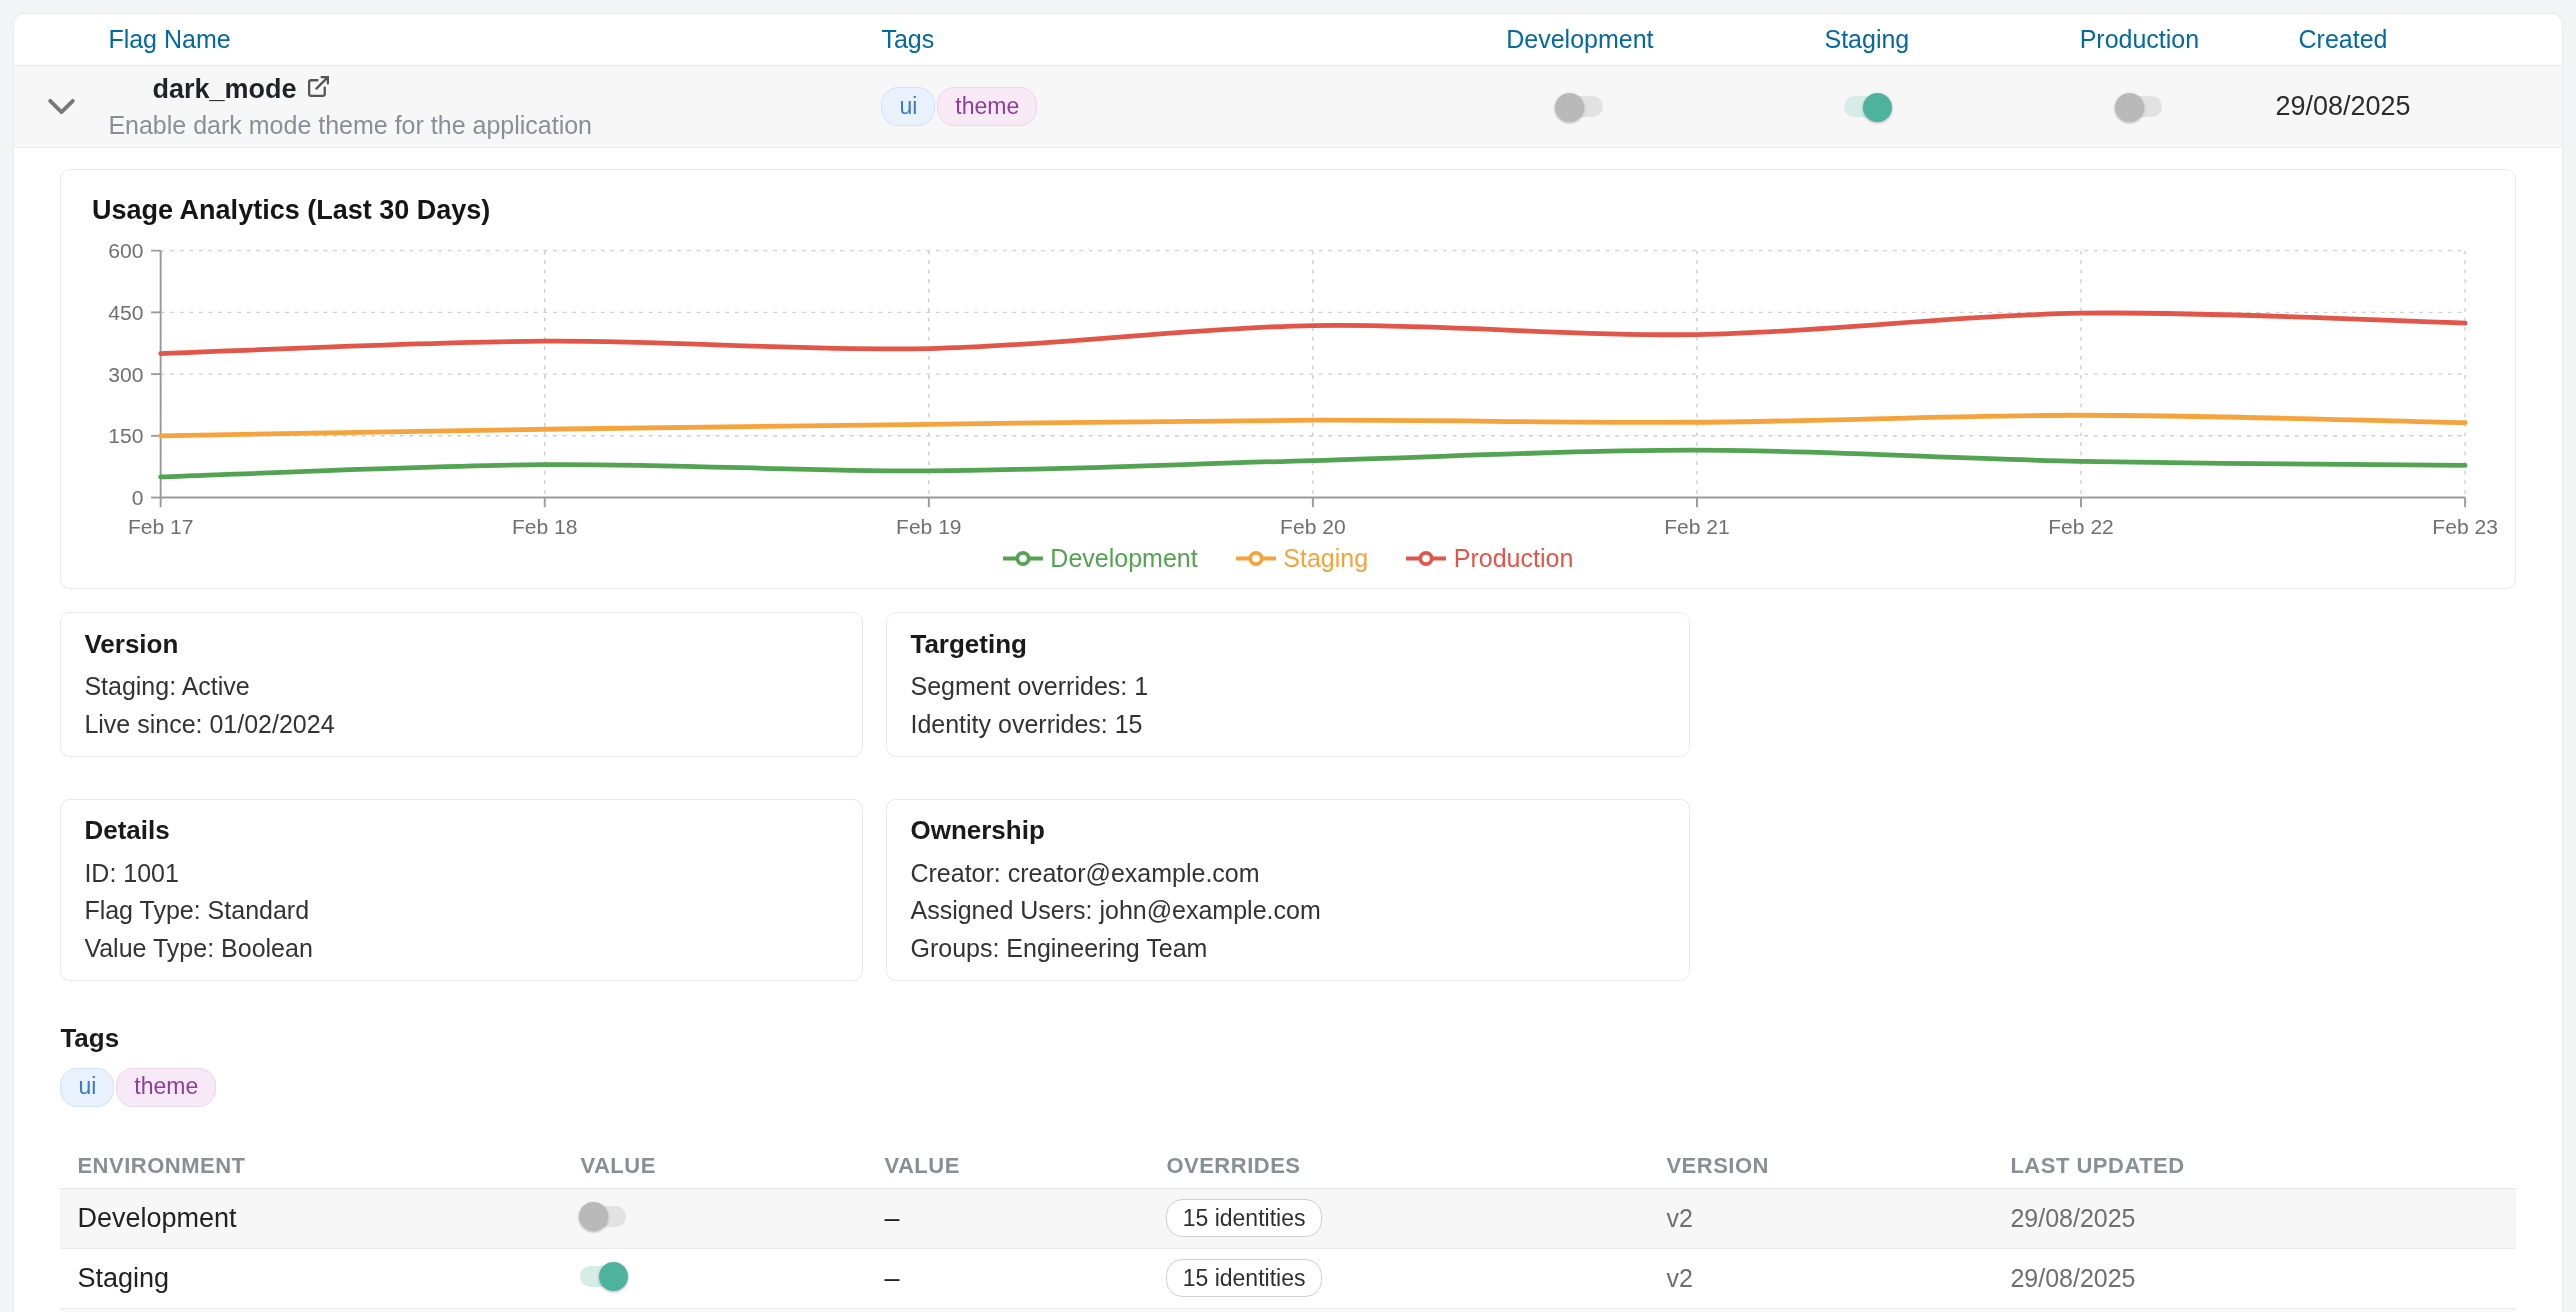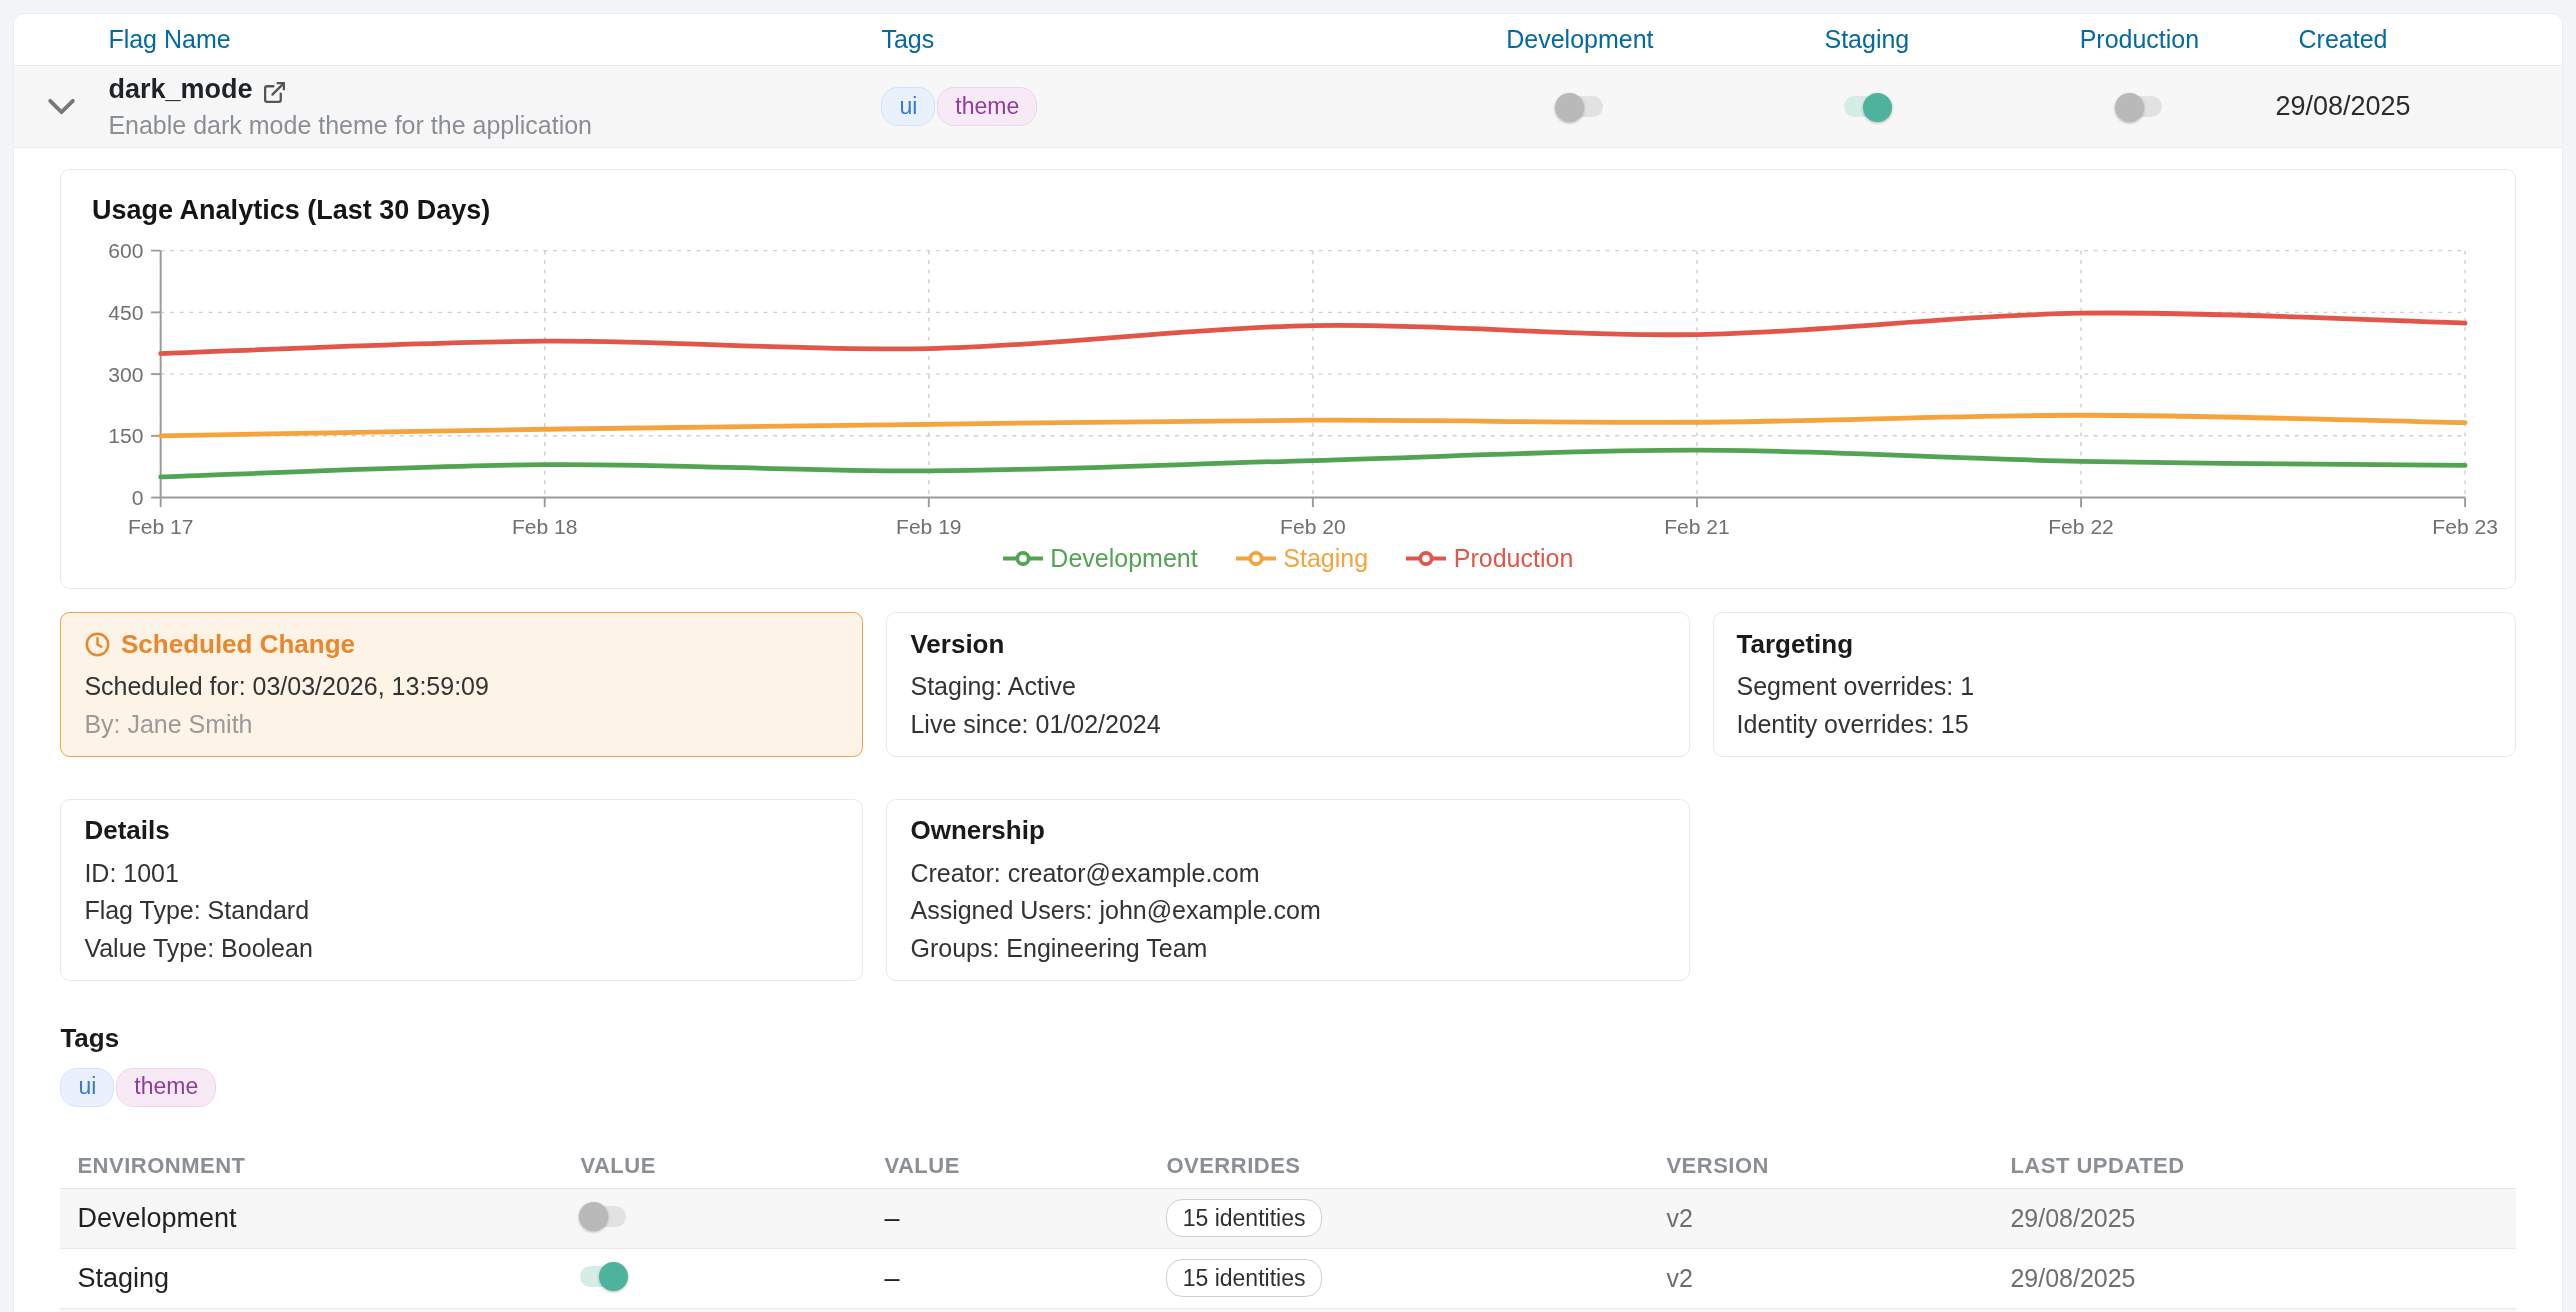--- a/index.html
+++ b/index.html
@@ -23,21 +23,21 @@
     grid-template-columns:94px 773px 555px 287px 287px 258px 1fr;
     align-items:center;
   }
   .flag-header { height:52px; border-bottom:1px solid #eaeaea; }
   .flag-header .col { font-size:25px; color:#0369a1; }
   .col.center { text-align:center; }
   .col.created-col { text-align:center; padding-right:144px; }
   .flag-row { background:#f7f7f8; border-bottom:1px solid #ececec; height:82px; }
   .chev-cell { display:flex; justify-content:center; align-items:center; }
   .flag-name-cell { display:flex; flex-direction:column; gap:5.7px; }
-  .flag-name-line { display:flex; align-items:flex-end; gap:10px; }
+  .flag-name-line { display:flex; align-items:flex-start; gap:10px;margin-left:44px; }
   .flag-name { font-size:27px; font-weight:bold; color:#1f2328; }
   .flag-desc { font-size:25px; color:#8a8f95; }
   .flag-created { font-size:27px; color:#2b2b2b; }
   .pills { display:flex; gap:2px; align-items:center; }
   .pill { font-size:23px; padding:4.8px 17px; border-radius:17px; line-height:1.2; }
   .pill.blue { background:#e8f1fc; color:#3a79cf; border:1px solid #d4e4f8; }
   .pill.purple { background:#f7e9f6; color:#8f3d9c; border:1px solid #ecd7ea; }
   
   .toggle { width:46px; height:21px; border-radius:10.5px; background:#e2e2e2; position:relative; display:inline-block; cursor:pointer; }
   .toggle .knob { width:29px; height:29px; border-radius:50%; background:#b9b9b9; position:absolute; top:-3.8px; left:-1.9px; box-shadow:0 1px 2.9px rgba(0,0,0,.28); transition:all .1s; }
@@ -193,31 +193,20 @@
           <svg width="40" height="19" viewBox="0 0 42 20">
               <line x1="0" y1="10" x2="42" y2="10" stroke="currentColor" stroke-width="4"></line>
               <circle cx="21" cy="10" r="6" fill="#fff" stroke="currentColor" stroke-width="4"></circle>
             </svg>
           <span>Production</span>
         </div>
       </div>
     </div>
 
     <div class="cards-row">
-      <div class="sched-card">
-        <div class="sched-title">
-          <svg width="27" height="27" viewBox="0 0 24 24" fill="none" stroke="#e8872e" stroke-width="2.2" stroke-linecap="round">
-              <circle cx="12" cy="12" r="9.5"></circle>
-              <polyline points="12 6.5 12 12 15.5 14"></polyline>
-            </svg>
-          <span>Scheduled Change</span>
-        </div>
-        <div class="info-line">Scheduled for: 03/03/2026, 13:59:09</div>
-        <div class="info-line muted">By: Jane Smith</div>
-      </div>
       <div class="card info-card">
         <div class="info-title">Version</div>
         <div class="info-line">Staging: Active</div>
         <div class="info-line">Live since: 01/02/2024</div>
       </div>
       <div class="card info-card">
         <div class="info-title">Targeting</div>
         <div class="info-line">Segment overrides: 1</div>
         <div class="info-line">Identity overrides: 15</div>
       </div>

